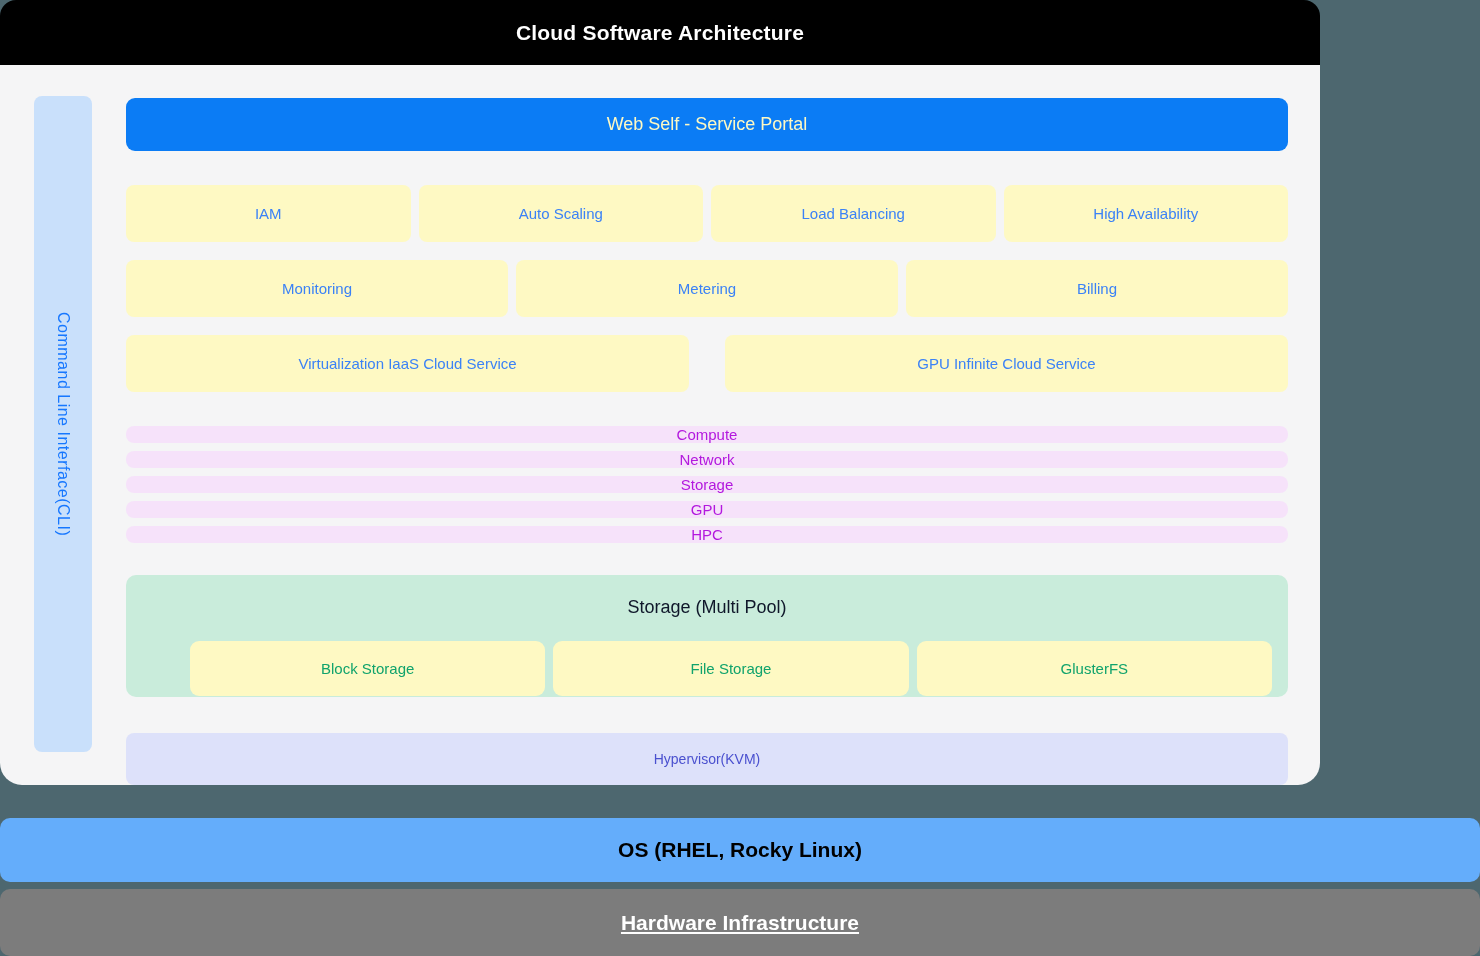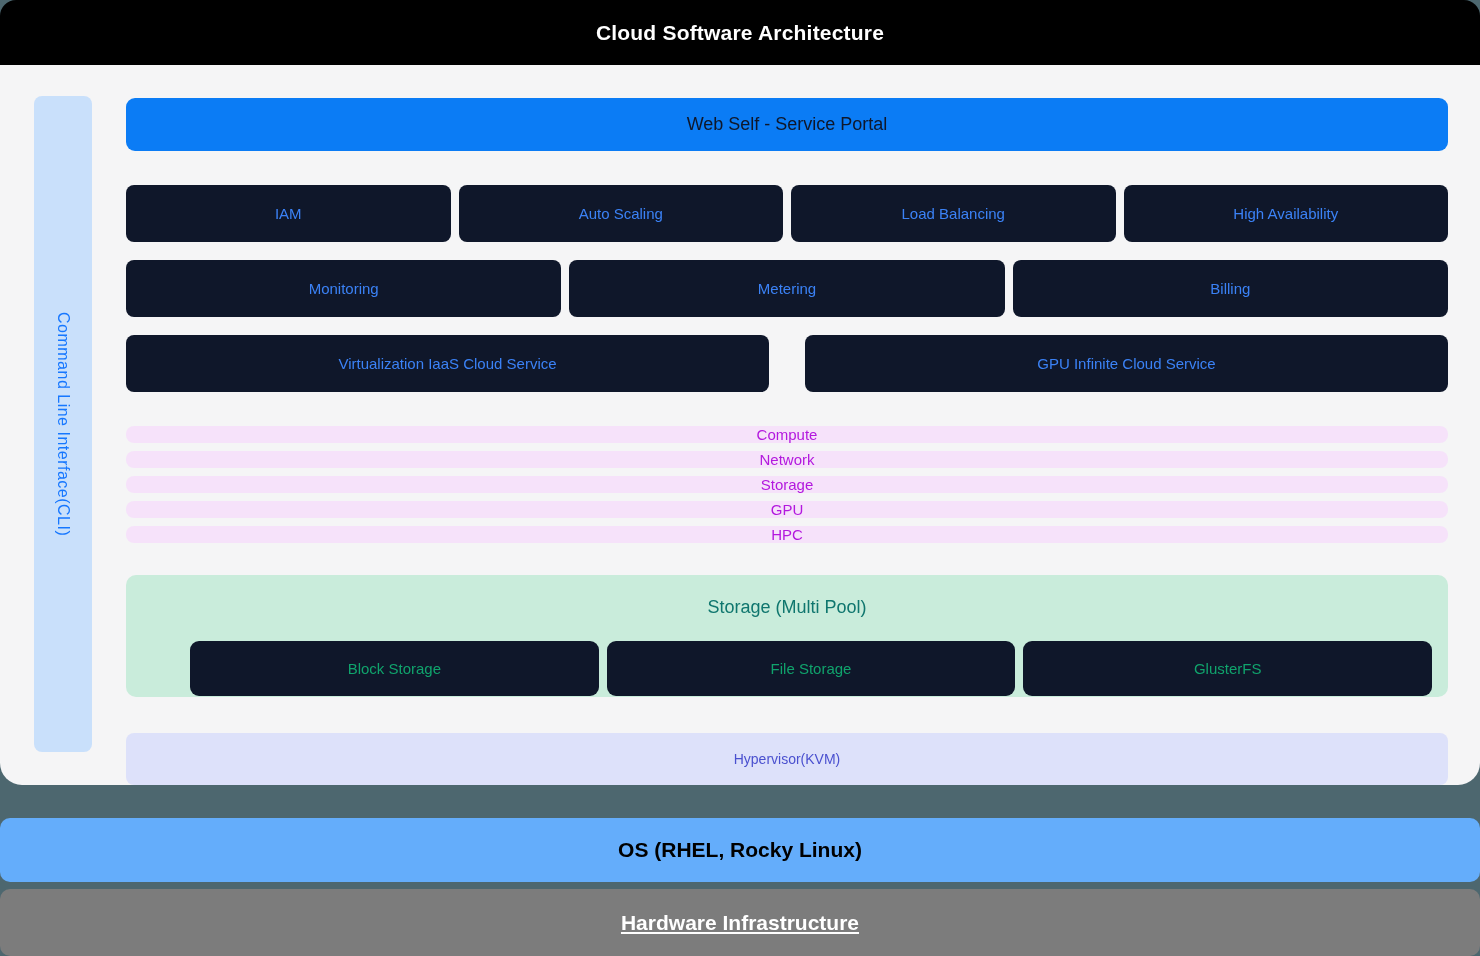--- a/index.html
+++ b/index.html
@@ -11,21 +11,21 @@
     height: 956px;
     overflow: hidden;
   }
   .page {
     width: 1480px;
     height: 956px;
     background: #4d676f;
     position: relative;
   }
   .card {
-    width: 1480px;
+    width: 1320px;
     border-radius: 16px 16px 22px 22px;
     overflow: hidden;
   }
   .title-bar {
     height: 65px;
     background: #000000;
     display: flex;
     align-items: center;
     justify-content: center;
   }
@@ -66,33 +66,33 @@
     flex-direction: column;
   }
   .portal-bar {
     margin-top: 2px;
     height: 59px;
     background: #0b7cf5;
     border-radius: 9px;
     display: flex;
     align-items: center;
     justify-content: center;
-    color: #0f172a;
+    color: #fef9c3;
     font-size: 18px;
     font-weight: 500;
   }
   .row { display: flex; gap: 8px; }
   .row-features  { margin-top: 34px; }
   .row-ops       { margin-top: 18px; }
   .row-services  { margin-top: 18px; gap: 36px; }
   .row-resources { margin-top: 34px; flex-direction: column; }
   .box {
     flex: 1;
     height: 57px;
-    background: #0f172a;
+    background: #fef9c3;
     border-radius: 8px;
     display: flex;
     align-items: center;
     justify-content: center;
     color: #3b82f6;
     font-size: 15px;
     font-weight: 500;
   }
   .box.pink {
     background: #f6e2fa;
@@ -103,21 +103,21 @@
     height: 136px;
     background: #c9ecdb;
     border-radius: 10px;
     padding: 13px 16px 0 16px;
   }
   .storage-title {
     height: 40px;
     display: flex;
     align-items: center;
     justify-content: center;
-    color: #0f766e;
+    color: #0f172a;
     font-size: 18px;
     font-weight: 500;
   }
   .storage-boxes {
     margin-top: 13px;
     display: flex;
     gap: 8px;
     padding-left: 48px;
   }
   .storage-boxes .box {

